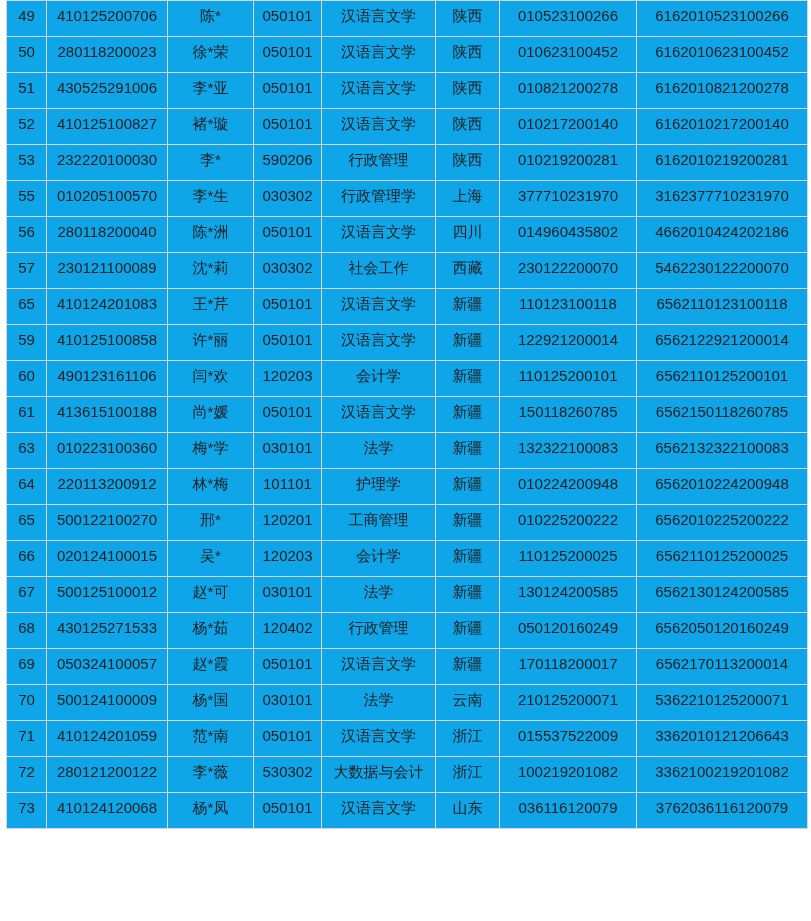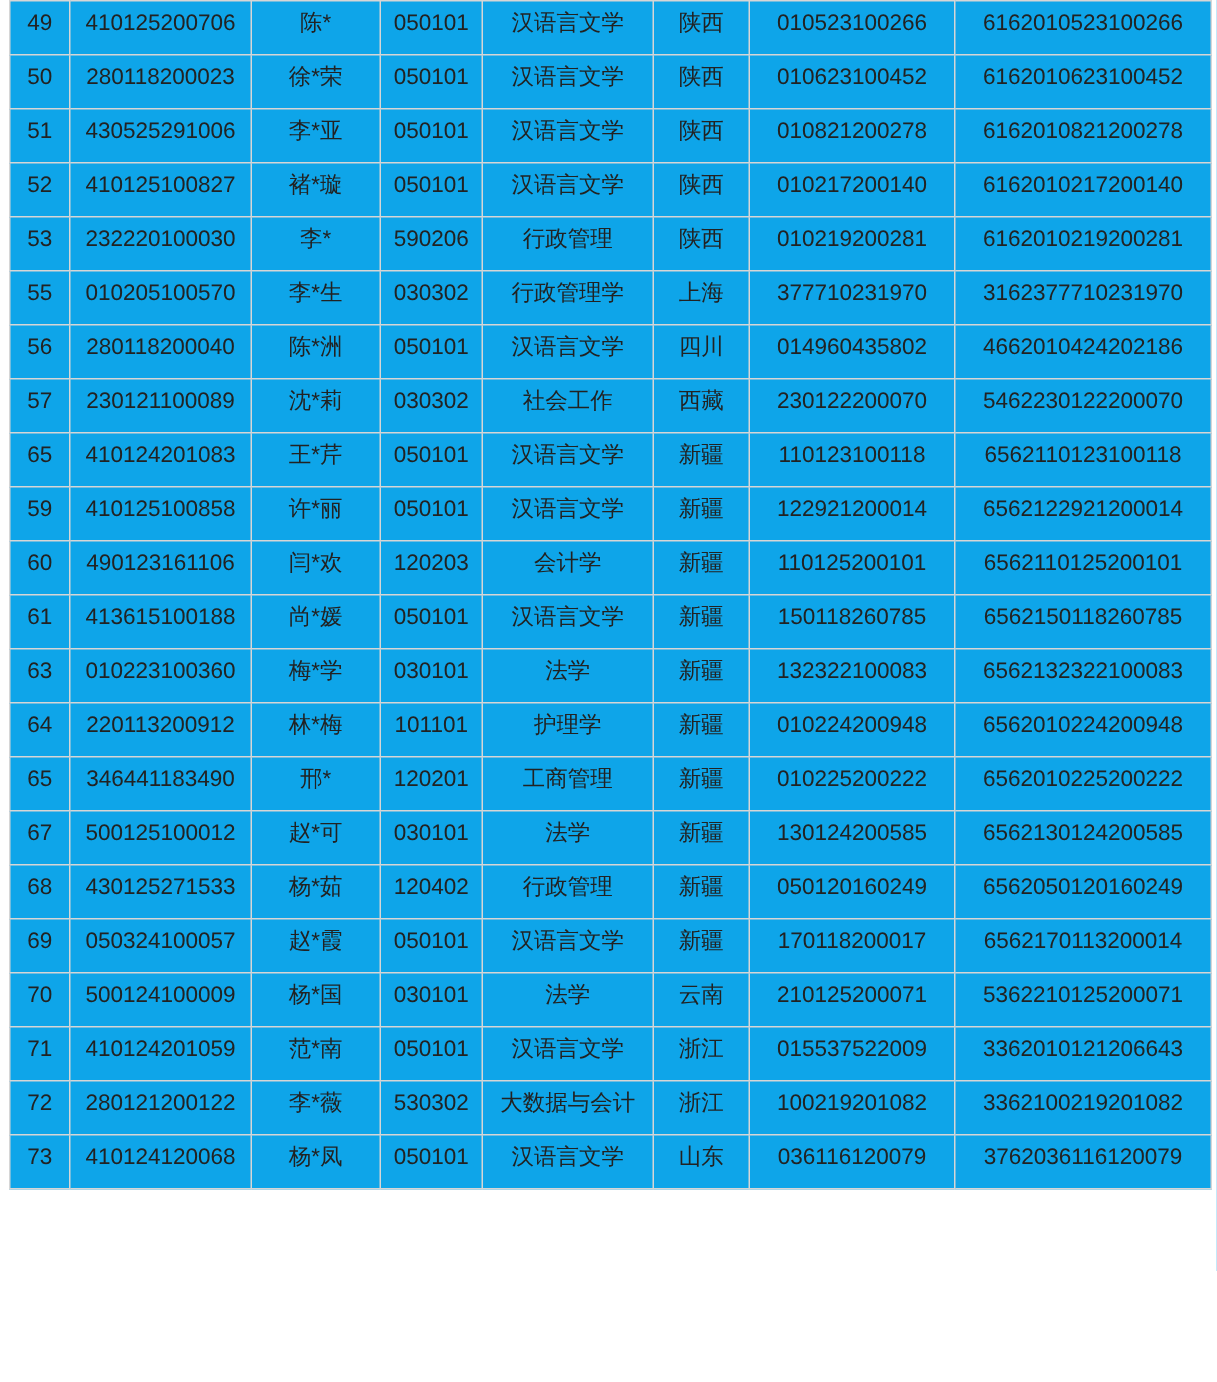--- a/index.html
+++ b/index.html
@@ -193,27 +193,37 @@
     <td class="c-id">220113200912</td>
     <td class="c-name">林*梅</td>
     <td class="c-code">101101</td>
     <td class="c-major">护理学</td>
     <td class="c-prov">新疆</td>
     <td class="c-exam">010224200948</td>
     <td class="c-adm">6562010224200948</td>
   </tr>
       <tr>
     <td class="c-seq">65</td>
-    <td class="c-id">346441183490</td>
+    <td class="c-id">500122100270</td>
     <td class="c-name">邢*</td>
     <td class="c-code">120201</td>
     <td class="c-major">工商管理</td>
     <td class="c-prov">新疆</td>
     <td class="c-exam">010225200222</td>
     <td class="c-adm">6562010225200222</td>
+  </tr>
+      <tr>
+    <td class="c-seq">66</td>
+    <td class="c-id">020124100015</td>
+    <td class="c-name">吴*</td>
+    <td class="c-code">120203</td>
+    <td class="c-major">会计学</td>
+    <td class="c-prov">新疆</td>
+    <td class="c-exam">110125200025</td>
+    <td class="c-adm">6562110125200025</td>
   </tr>
       <tr>
     <td class="c-seq">67</td>
     <td class="c-id">500125100012</td>
     <td class="c-name">赵*可</td>
     <td class="c-code">030101</td>
     <td class="c-major">法学</td>
     <td class="c-prov">新疆</td>
     <td class="c-exam">130124200585</td>
     <td class="c-adm">6562130124200585</td>

